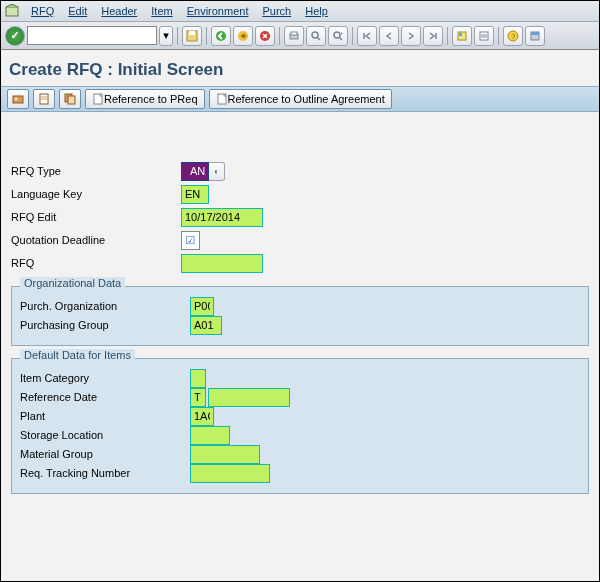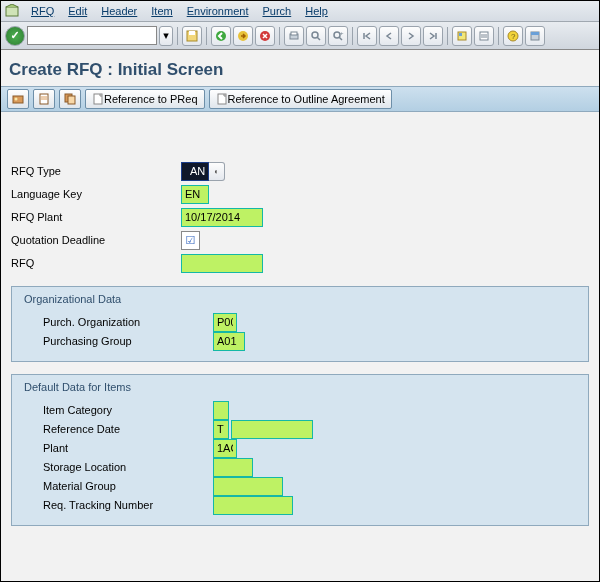--- a/index.html
+++ b/index.html
@@ -15,25 +15,25 @@
   .title-bar { padding: 10px 8px 6px 8px; font-size: 17px; font-weight: bold; color: #304f6d; font-family: Arial; }
   .appbar { background: linear-gradient(#cde0ee,#b3cfe3); border-top: 1px solid #8fa9bd; border-bottom: 1px solid #8fa9bd; padding: 3px 6px; display: flex; align-items: center; gap: 4px; height: 26px; }
   .appbar .btn { height: 20px; border: 1px solid #6d8fa9; border-radius: 2px; background: linear-gradient(#fefefe,#e0e6ec); display:flex; align-items:center; padding: 0 6px; cursor:pointer; font-size:11px; }
   .appbar .btn.icon-only { width:22px; padding:0; justify-content:center; }
   .content { padding: 8px 10px 10px 10px; }
   .form-area { margin-top: 40px; }
   .row { display: flex; align-items: center; height: 22px; margin-bottom: 1px; }
   .row label { flex: 0 0 170px; }
   .field { height: 19px; border: 1px solid #14b8a6; background: #bef264; padding: 1px 3px; font-size: 11px; font-family: Arial; }
   .field.short { width: 28px; }
-  .field.selected { background: #0f172a; color: #fff; border:1px solid #1a3c8a;padding-left:8px; }
+  .field.selected { background: #701a75; color: #fff; border:1px solid #1a3c8a;padding-left:8px; }
   .valuehelp { width:16px; height:19px; border:1px solid #9aa3ad; border-left:none; background:linear-gradient(#fdfdfd,#e4e8ee); display:inline-flex; align-items:center; justify-content:center; font-size:8px; color:#555; cursor:pointer; border-radius:0 3px 3px 0;}
-  .groupbox { border: 1px solid #8fa9bd; background: #d5e4ef; margin-top: 12px; padding: 16px 8px 8px 8px; position: relative; }
+  .groupbox { border: 1px solid #8fa9bd; background: #d5e4ef; margin-top: 12px; padding: 0 8px 8px 8px; position: relative; }
   .groupbox-title { position: relative; top: -10px; display: inline-block; background: #d5e4ef; padding: 0 4px; color: #304f6d; font-size:11px; }
-  .groupbox .row { margin-top: -4px; margin-left: 23px; }
+  .groupbox .row { margin-top: -4px; }
   .chk { width:19px; height:19px; border:1px solid #888; background:#fff; display:inline-flex; align-items:center; justify-content:center; color:#2a5ebb; font-size:11px; }
   svg { display:block; }
   .gray-area { background:#f2f2f2; flex:1; }
 </style>
 </head>
 <body>
 
 <div class="menubar">
   <span class="window-icon">
     <svg viewBox="0 0 14 14" width="14" height="14">
@@ -199,21 +199,21 @@
     <div class="row">
       <label>RFQ Type</label>
       <input class="field short selected" value="AN" style="">
       <span class="valuehelp">◐</span>
     </div>
     <div class="row">
       <label>Language Key</label>
       <input class="field short" value="EN" style="">
     </div>
     <div class="row">
-      <label>RFQ Plant</label>
+      <label>RFQ Edit</label>
       <input class="field" style="width: 82px;" value="10/17/2014">
     </div>
     <div class="row">
       <label>Quotation Deadline</label>
       <span class="chk">☑</span>
     </div>
     <div class="row">
       <label>RFQ</label>
       <input class="field" style="width: 82px;" value="">
     </div>

